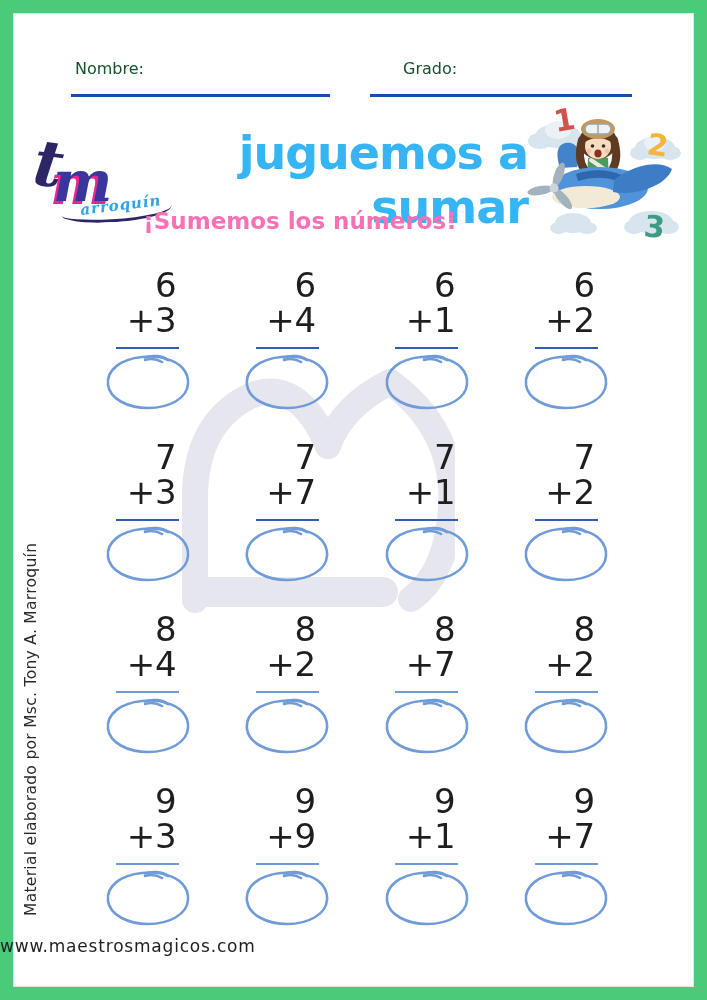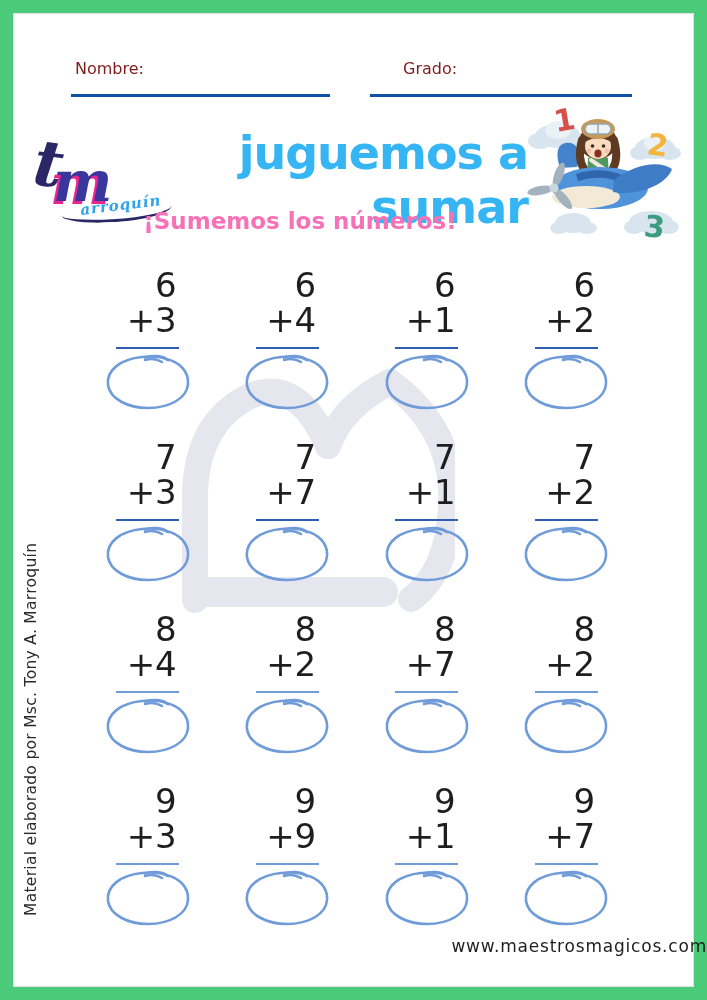--- a/index.html
+++ b/index.html
@@ -8,21 +8,21 @@
     position:relative; width:707px; height:1000px;
     background:#4BCB7A; overflow:hidden;
     font-family:"DejaVu Sans", sans-serif;
   }
   .inner {
     position:absolute; inset:13px; background:#ffffff;
     box-shadow: inset 0 0 0 1px #e3e3e3;
   }
   
   .field-label {
-    position:absolute; font-size:16px; color:#7f1d1d;
+    position:absolute; font-size:16px; color:#14532d;
     font-family:"DejaVu Sans", sans-serif;
   }
   .field-line {
     position:absolute; height:0; border-top:3px solid #0F51A4;
   }
   #name-label  { left:75px;  top:59px; }
   #name-line   { left:71px;  top:94px; width:259px; }
   #grade-label { left:373px; top:59px;margin-left:30px; }
   #grade-line  { left:370px; top:94px; width:262px; }
 
@@ -89,21 +89,21 @@
   
   .side-credit {
     position:absolute; left:22px; top:516px; width:28px; height:426px;
     writing-mode:vertical-rl; transform:rotate(180deg);
     text-align:center; white-space:nowrap;
     font-size:15.5px; letter-spacing:.3px; color:#2A2A2A;
     font-family:"DejaVu Sans", sans-serif;
   }
   .footer {
     position:absolute; left:0; top:936px; width:707px;
-    text-align:right; font-size:17px; letter-spacing:.8px; color:#1f1f1f;
+    text-align:left; font-size:17px; letter-spacing:.8px; color:#1f1f1f;
     font-family:"DejaVu Sans", sans-serif;
   }
 </style>
 </head>
 <body>
 
 <div class="page">
   <div class="inner"></div>
 
   <div class="field-label" id="name-label">Nombre:</div>

